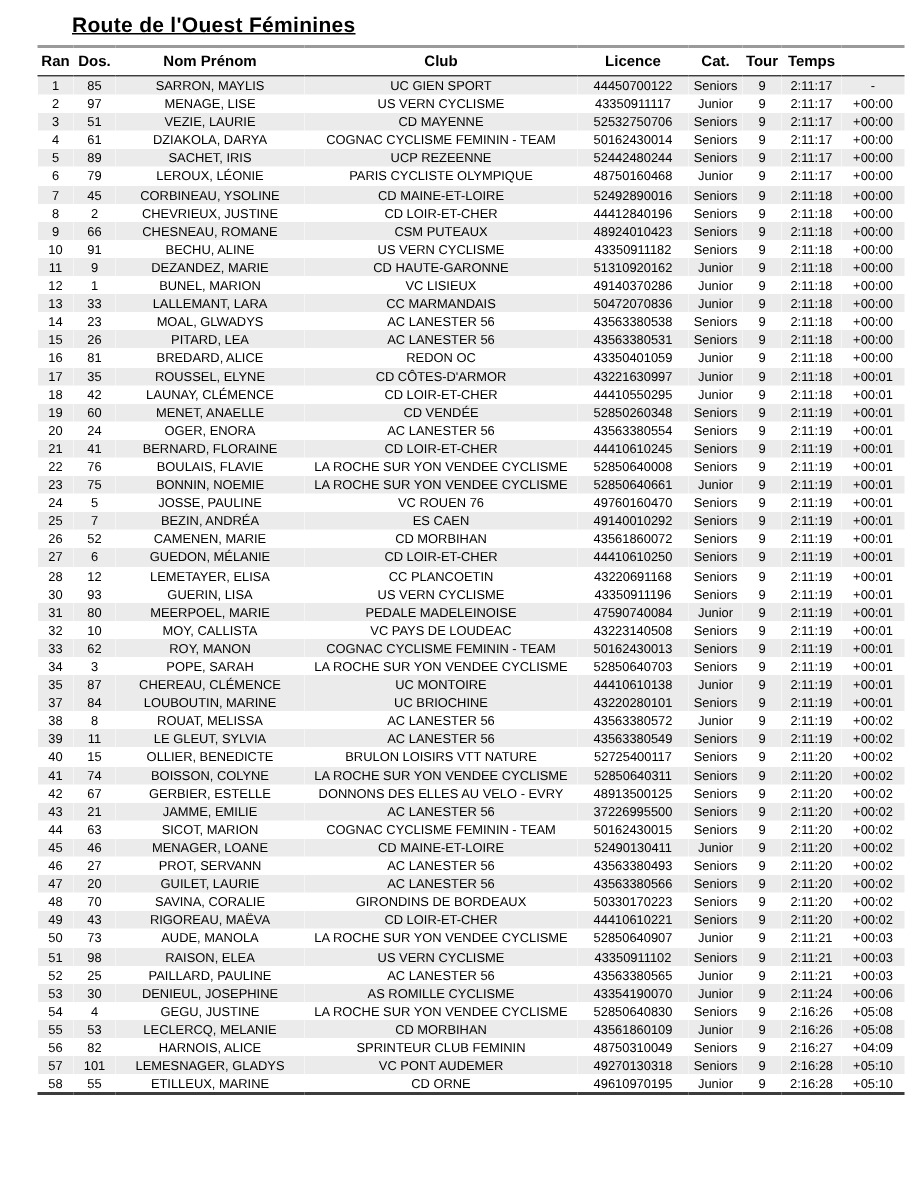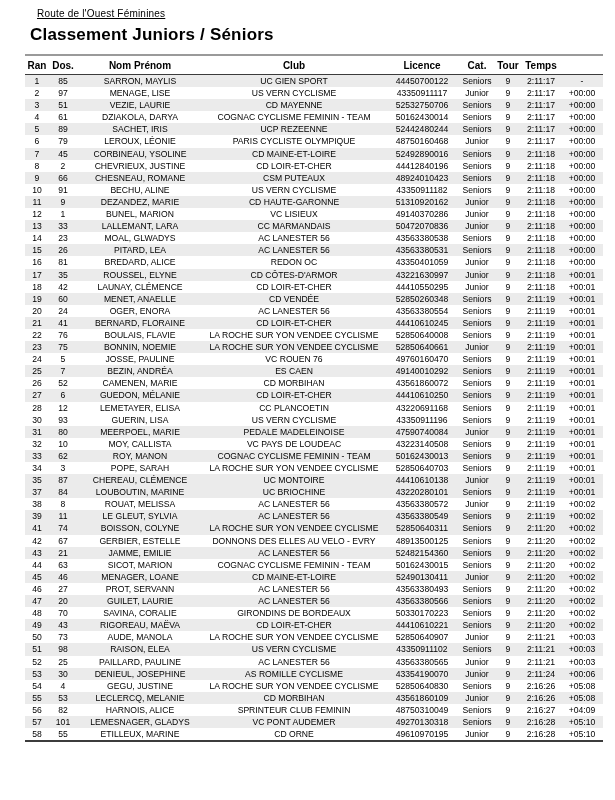--- a/index.html
+++ b/index.html
@@ -4,22 +4,22 @@
 <style>
   html,body{margin:0;padding:0;background:#ffffff;}
   body{
     width:615px;height:800px;
     font-family:"Liberation Sans","DejaVu Sans",sans-serif;
     color:#000;
     overflow:hidden;
   }
   .page{padding:4px 12px 0 25px;}
   .title-main{
-    font-size:10px;font-weight:normal;text-decoration:underline;
-    margin:4px 0 6px 12px;letter-spacing:.2px;
+    font-size:14px;font-weight:bold;text-decoration:underline;
+    margin:4px 0 6px 23px;letter-spacing:.2px;
   }
   .title-sub{
     font-size:17px;font-weight:bold;margin:0 0 9px 5px;letter-spacing:.2px;
   }
   table.results{
     border-collapse:collapse;table-layout:fixed;width:578px;
     border-bottom:2.5px solid #3c3c3c;
   }
   thead tr{
     border-top:2.5px solid #9a9a9a;
@@ -42,21 +42,20 @@
   col.c-cat{width:36px}
   col.c-tour{width:26px}
   col.c-temps{width:40px}
   col.c-gap{width:42px}
 </style>
 </head>
 <body>
 
 <div class="page">
   <h1 class="title-main">Route de l'Ouest Féminines</h1>
-  <h2 class="title-sub">Classement Juniors / Séniors</h2>
 
   <table class="results">
     <colgroup>
       <col class="c-rank">
         <col class="c-dossard">
         <col class="c-name">
         <col class="c-club">
       <col class="c-licence">
         <col class="c-cat">
         <col class="c-tour">
@@ -477,20 +476,31 @@
           <td>39</td>
           <td>11</td>
           <td>LE GLEUT, SYLVIA</td>
           <td>AC LANESTER 56</td>
           <td>43563380549</td>
           <td>Seniors</td>
           <td>9</td>
           <td>2:11:19</td>
           <td>+00:02</td>
         </tr>
+        <tr>
+          <td>40</td>
+          <td>15</td>
+          <td>OLLIER, BENEDICTE</td>
+          <td>BRULON LOISIRS VTT NATURE</td>
+          <td>52725400117</td>
+          <td>Seniors</td>
+          <td>9</td>
+          <td>2:11:20</td>
+          <td>+00:02</td>
+        </tr>
         <tr class="alt">
           <td>41</td>
           <td>74</td>
           <td>BOISSON, COLYNE</td>
           <td>LA ROCHE SUR YON VENDEE CYCLISME</td>
           <td>52850640311</td>
           <td>Seniors</td>
           <td>9</td>
           <td>2:11:20</td>
           <td>+00:02</td>
@@ -504,21 +514,21 @@
           <td>Seniors</td>
           <td>9</td>
           <td>2:11:20</td>
           <td>+00:02</td>
         </tr>
         <tr class="alt">
           <td>43</td>
           <td>21</td>
           <td>JAMME, EMILIE</td>
           <td>AC LANESTER 56</td>
-          <td>52482154360</td>
+          <td>37226995500</td>
           <td>Seniors</td>
           <td>9</td>
           <td>2:11:20</td>
           <td>+00:02</td>
         </tr>
         <tr>
           <td>44</td>
           <td>63</td>
           <td>SICOT, MARION</td>
           <td>COGNAC CYCLISME FEMININ - TEAM</td>

